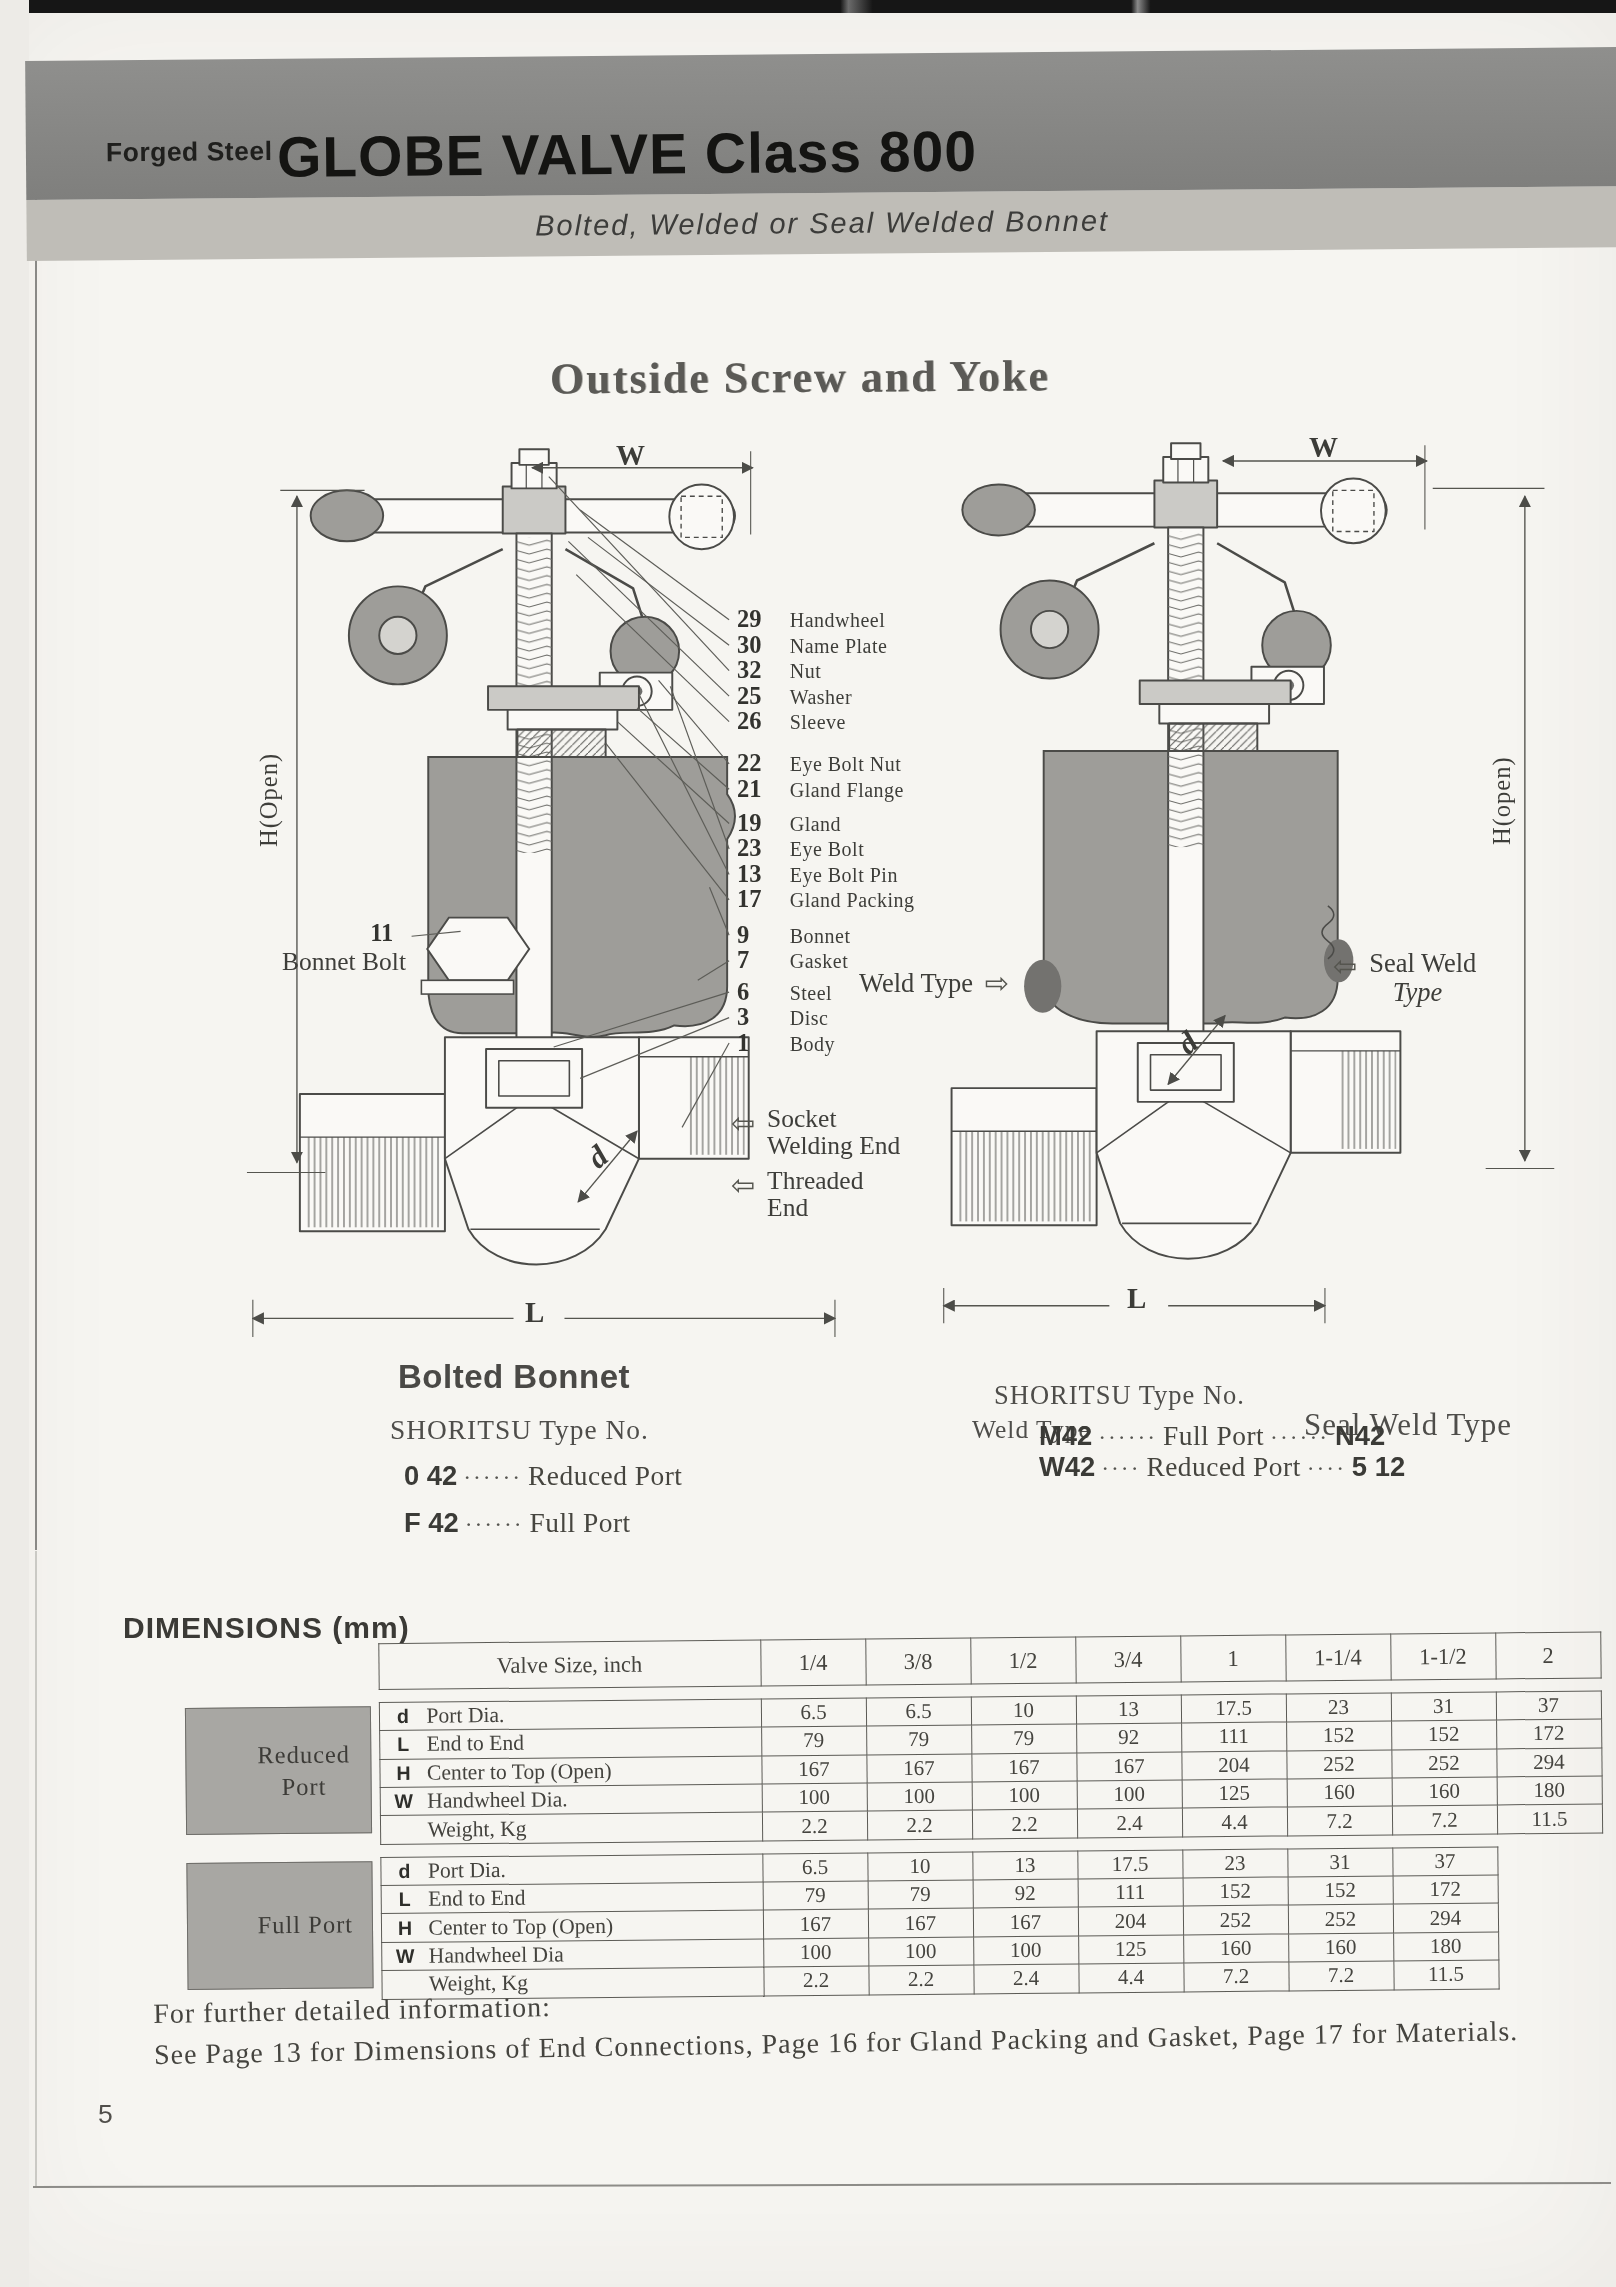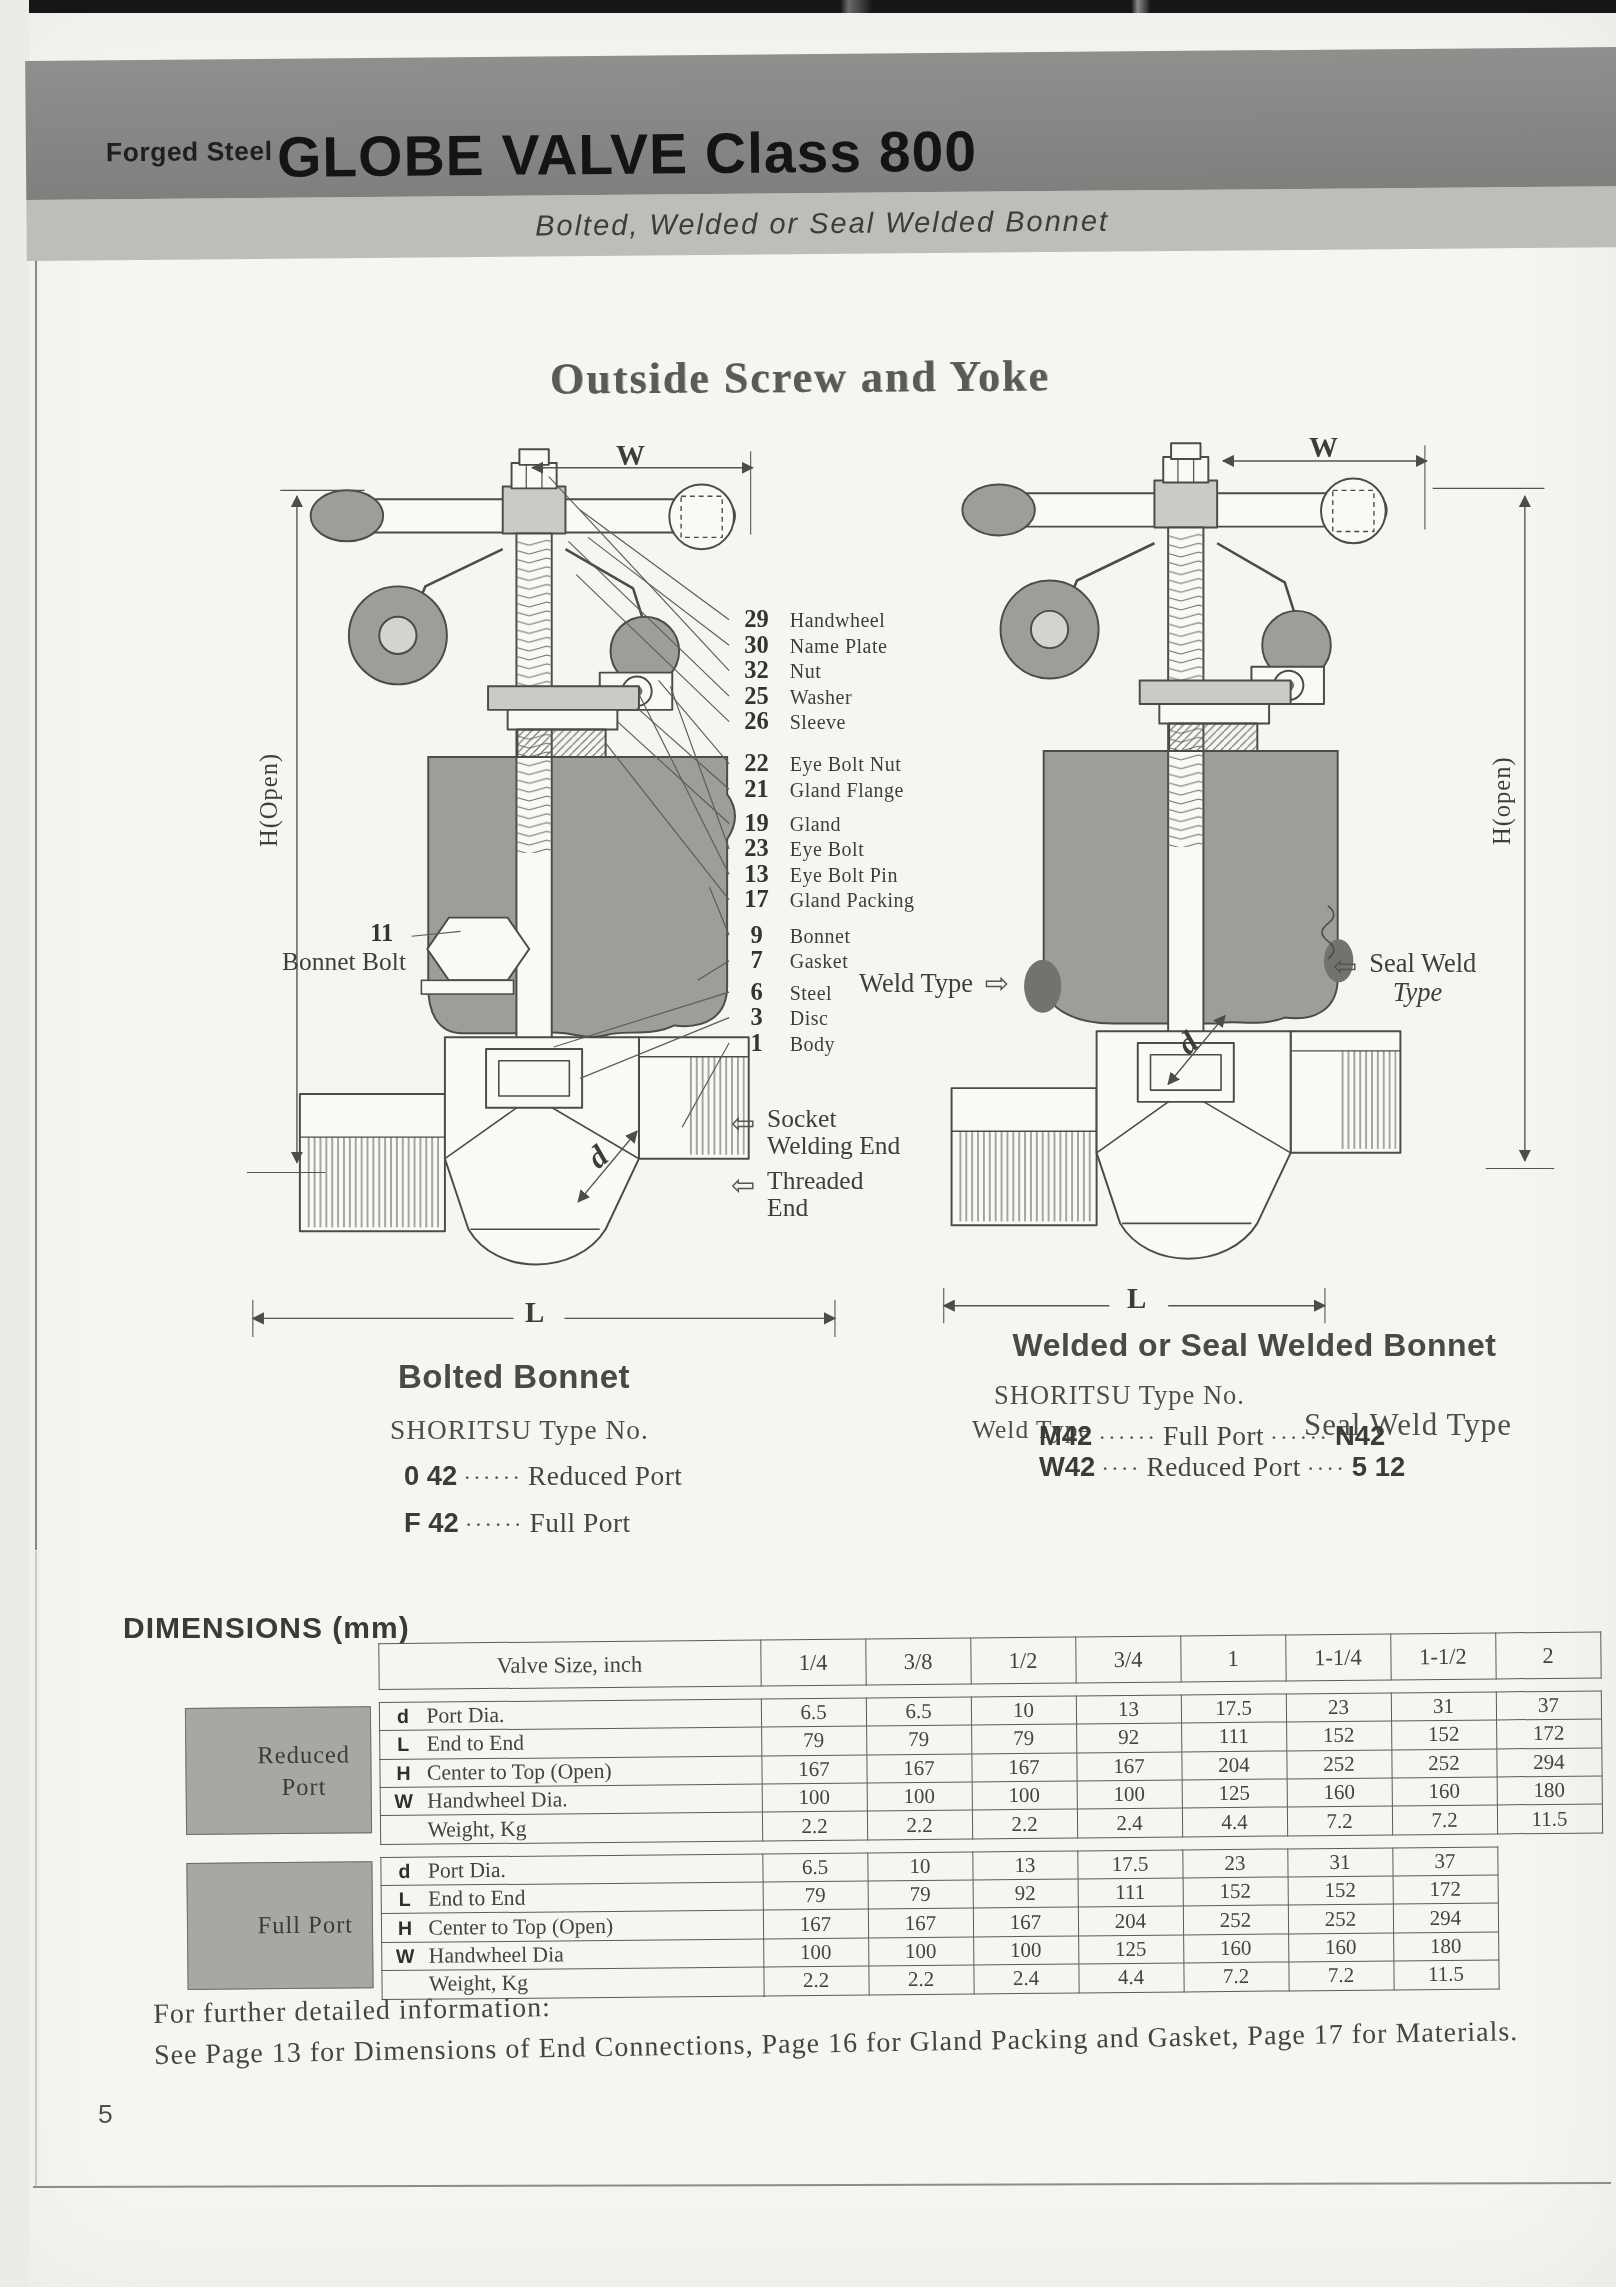--- a/index.html
+++ b/index.html
@@ -28,21 +28,21 @@
   .page-title{position:absolute;top:323px;left:0;width:1600px;text-align:center;
      font-weight:700;font-size:44px;color:#5b5a56;letter-spacing:2px;
      text-shadow:1px 0 0 rgba(91,90,86,.45);transform:rotate(-0.35deg);}
   
   svg.figure{position:absolute;left:0;top:0;}
   
   .parts-list{position:absolute;left:737px;top:606px;}
   .part-row{height:25.5px;line-height:25.5px;white-space:nowrap;}
   .part-row.g17{margin-top:16.7px;} .part-row.g9{margin-top:8.8px;}
   .part-row.g10{margin-top:9.8px;} .part-row.g6{margin-top:5.9px;}
-  .pnum{display:inline-block;width:39px;text-align:center;font-weight:700;font-size:24.5px;color:#33332f;}
+  .pnum{display:inline-block;width:39px;text-align:left;font-weight:700;font-size:24.5px;color:#33332f;}
   .plabel{margin-left:13.7px;font-size:20px;color:#3e3e3a;letter-spacing:0.5px;}
   .callout{position:absolute;white-space:nowrap;font-size:25.5px;color:#3e3e3a;}
   .callout .l1{text-align:right;padding-right:13.7px;font-weight:700;font-size:24.5px;color:#33332f;}
   .arrow-label{position:absolute;display:flex;align-items:flex-start;white-space:nowrap;}
   .hollow-arrow{font-family:"DejaVu Sans",sans-serif;font-size:29px;color:#55554f;line-height:29px;margin-top:2.9px;}
   .al-text{margin-left:11.8px;font-size:25.5px;line-height:26.5px;color:#3e3e3a;}
   .weld-callout{position:absolute;display:flex;align-items:center;white-space:nowrap;font-size:26.5px;color:#3e3e3a;}
   .weld-callout .hollow-arrow{margin:0 0 0 11.8px;}
   .sealweld-callout{position:absolute;display:flex;white-space:nowrap;font-size:26.5px;color:#3e3e3a;}
   .sealweld-callout .lines{margin-left:12px;line-height:29px;}
@@ -294,21 +294,20 @@
     <span class="tcode">0 42</span>
     <span class="tdots">······</span>
     <span class="tdesc">Reduced Port</span>
   </div>
   <div class="type-row" style="left:404px;top:1507px;">
     <span class="tcode">F 42</span>
     <span class="tdots">······</span>
     <span class="tdesc">Full Port</span>
   </div>
 
-  <div class="cap-head" style="left:980px;top:1327px;width:549px;text-align:center;font-size:32px;">Welded or Seal Welded Bonnet</div>
   <div class="cap-sub" style="left:994px;top:1380px;font-size:26.5px;">SHORITSU Type No.</div>
   <div class="cap-sub" style="left:972px;top:1415px;font-size:25.5px;">Weld Type</div>
   <div class="cap-sub" style="left:1304px;top:1407px;font-size:31px;">Seal Weld Type</div>
   <div class="type-row" style="left:1039px;top:1451px;">
     <span class="tcode">W42</span>
     <span class="tdots">····</span>
     <span class="tdesc">Reduced Port</span>
     <span class="tdots">····</span>
     <span class="tcode">5 12</span>
   </div>

